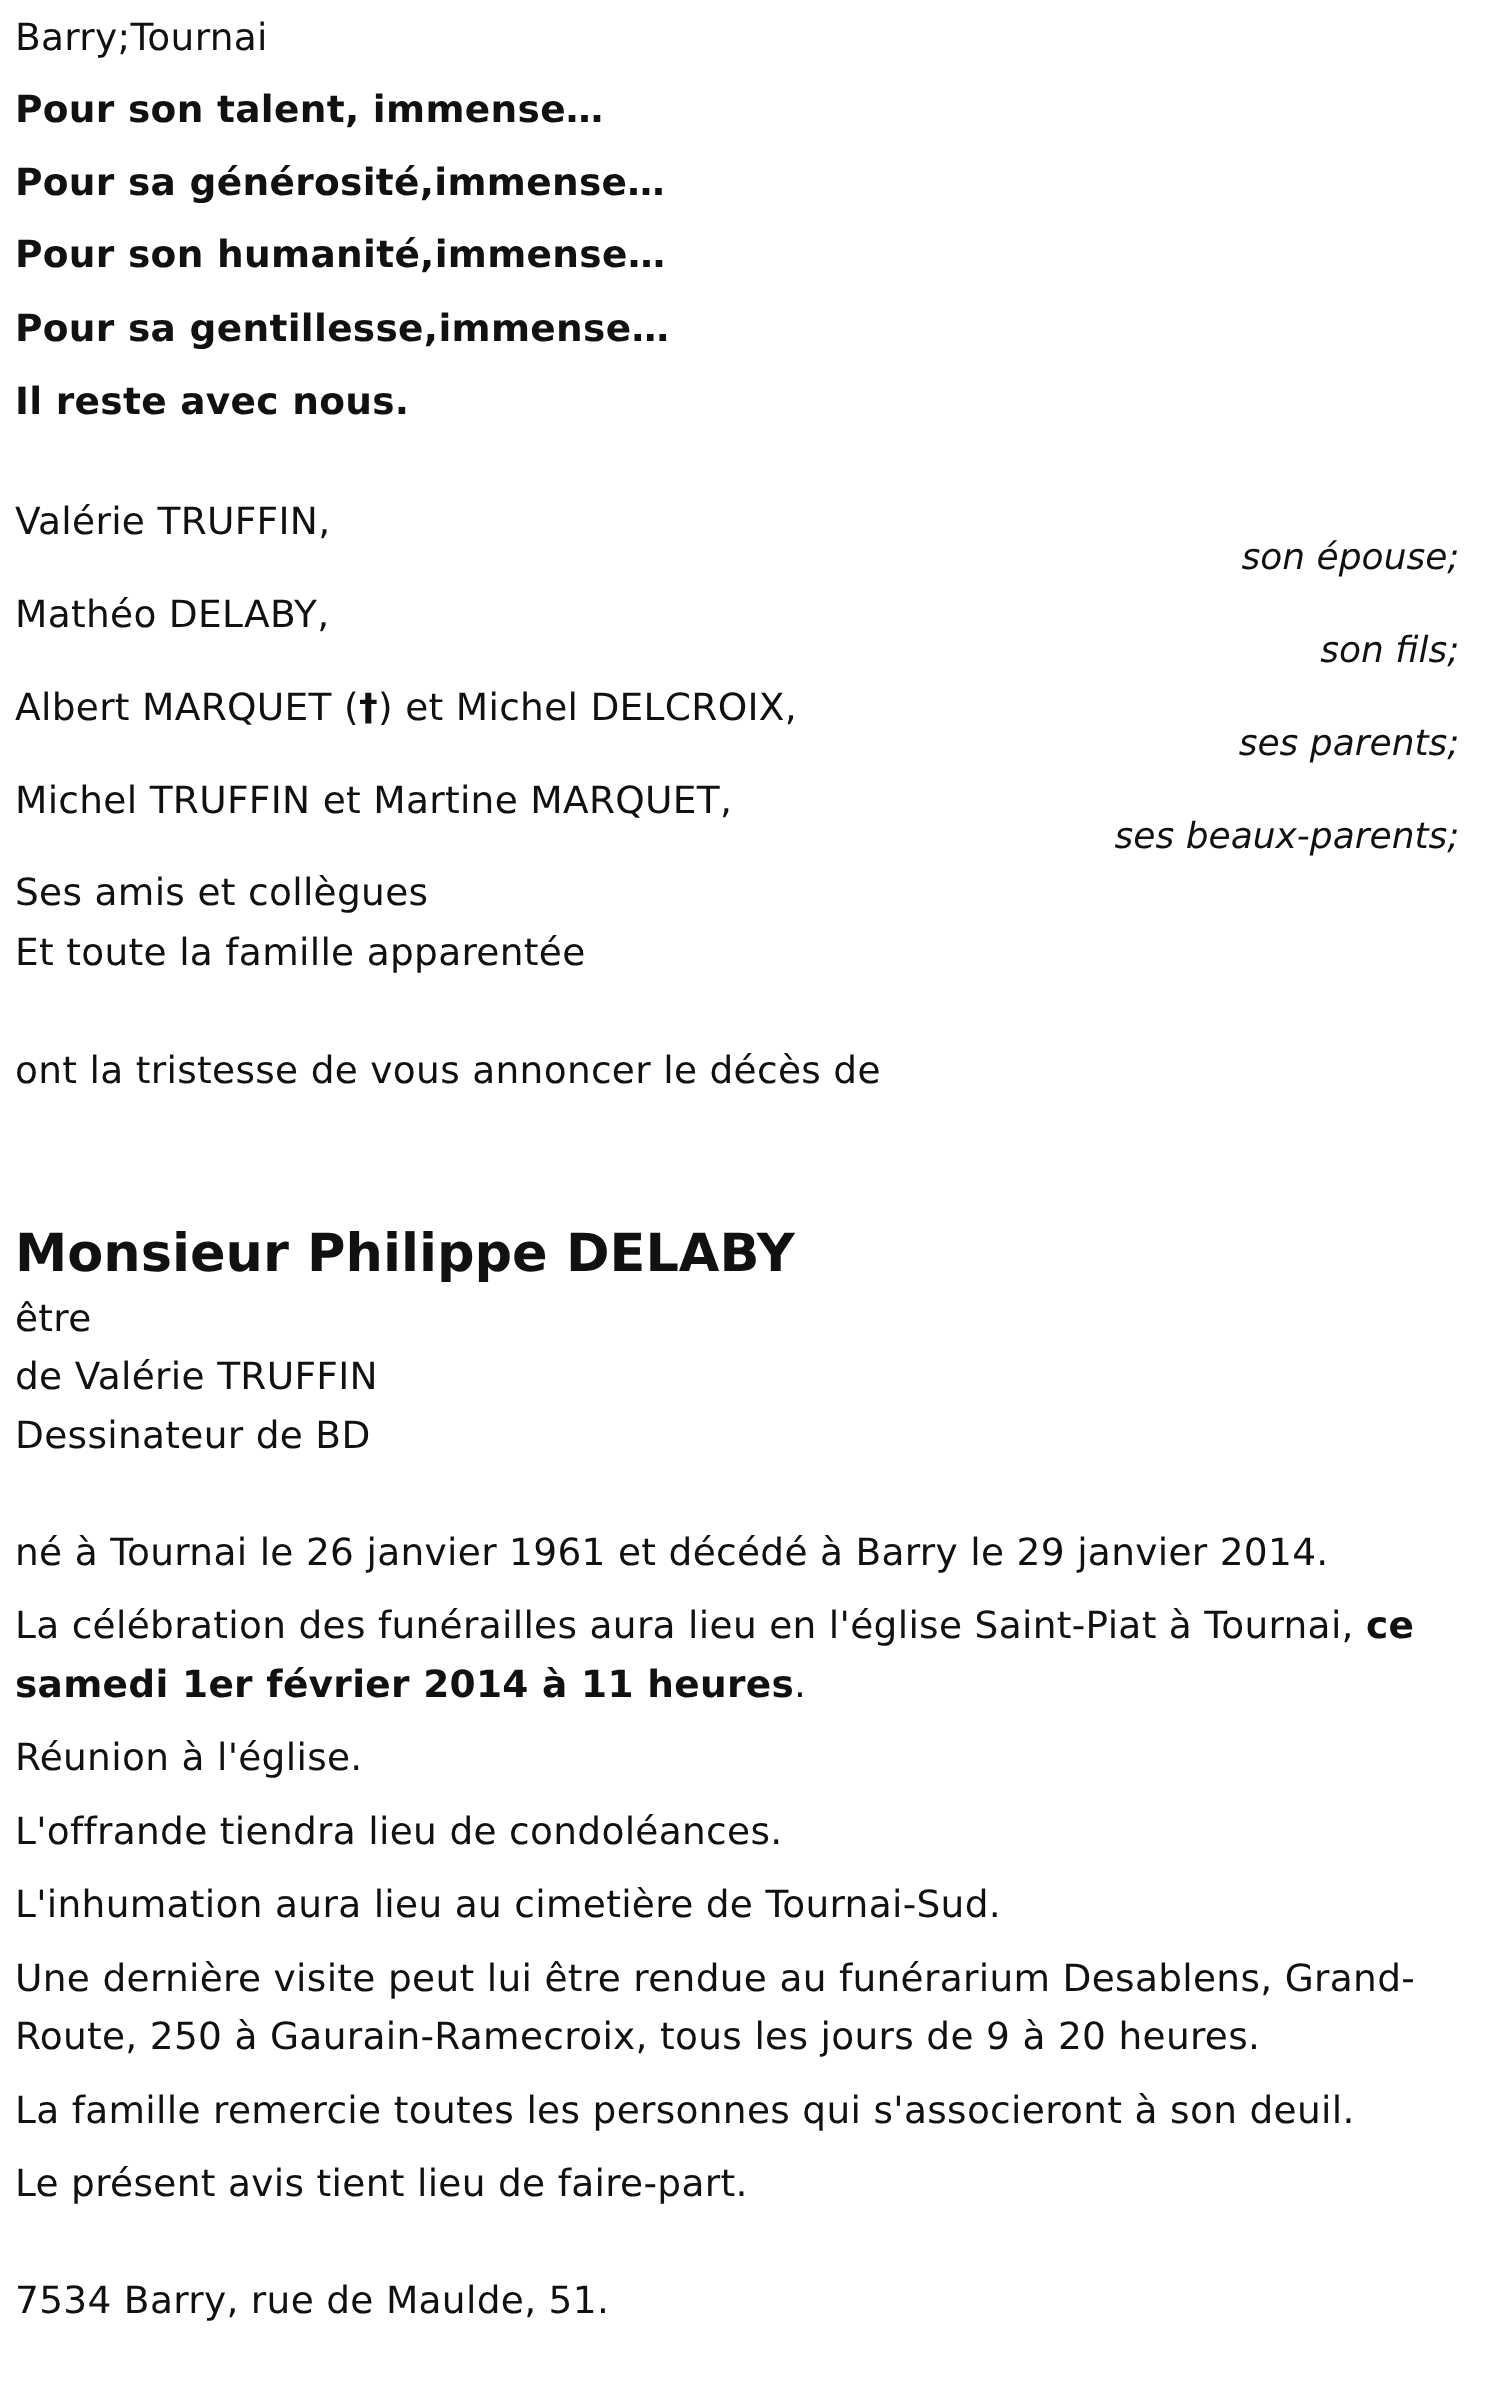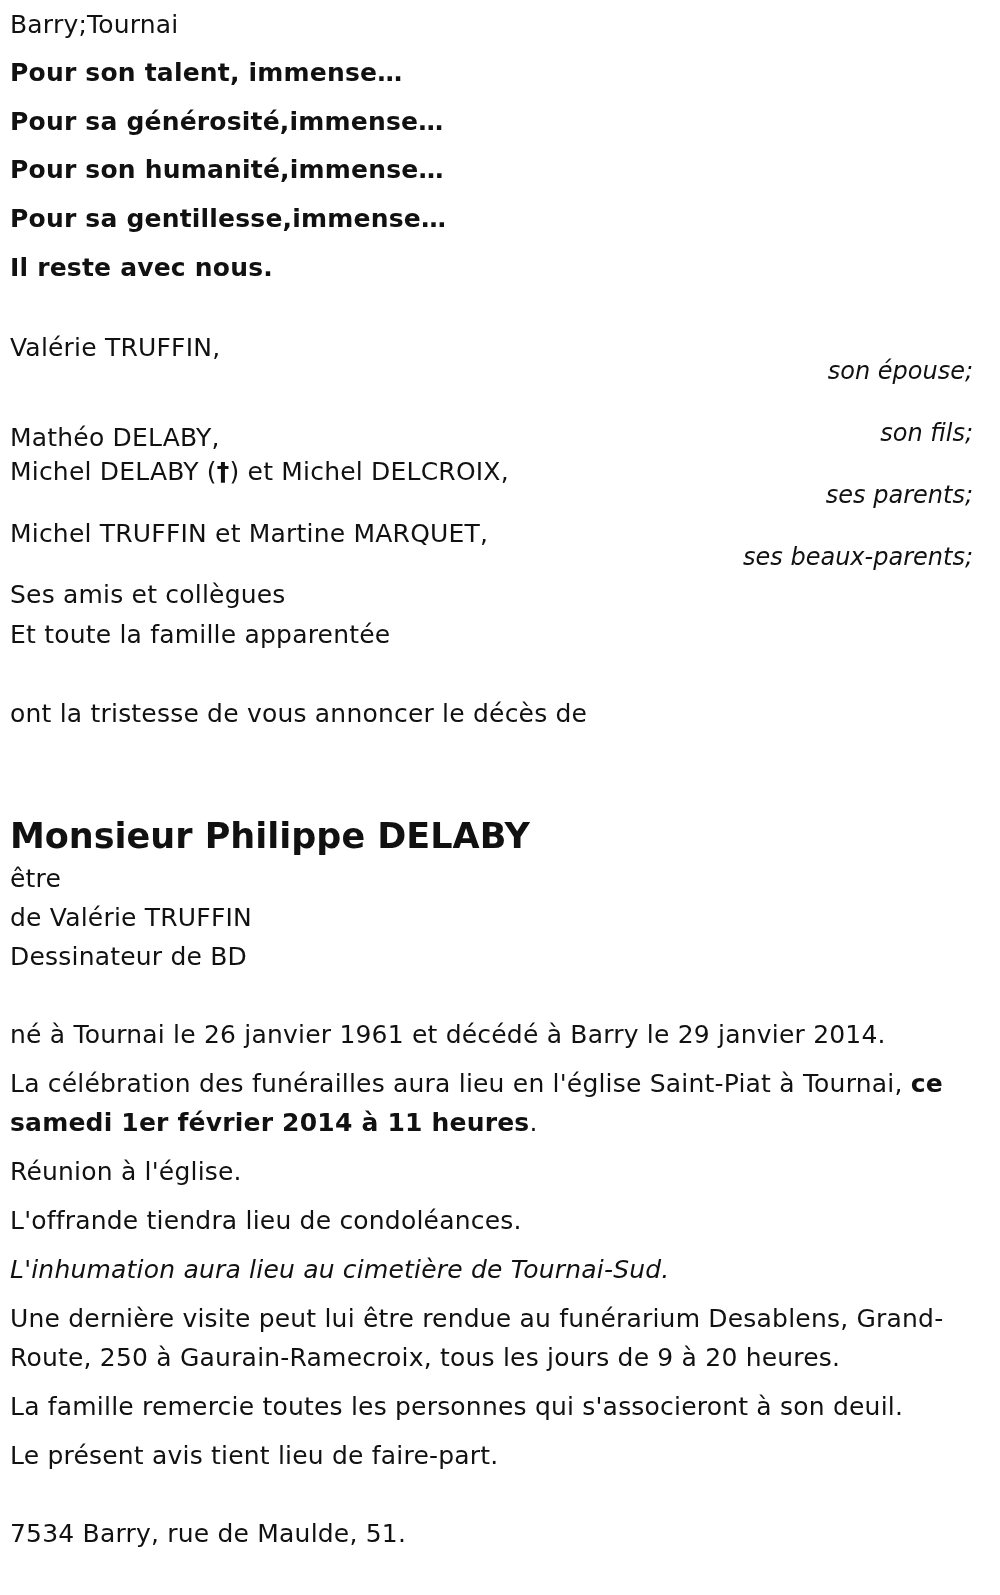--- a/index.html
+++ b/index.html
@@ -35,25 +35,25 @@
     <div class="line bold" style="top:107px;">Pour sa générosité,immense…</div>
     <div class="line bold" style="top:155px;">Pour son humanité,immense…</div>
     <div class="line bold" style="top:204px;">Pour sa gentillesse,immense…</div>
     <div class="line bold" style="top:253px;">Il reste avec nous.</div>
   </div>
 
   <div>
     <div class="line" style="top:333px;">Valérie TRUFFIN,</div>
     <div class="relation" style="top:356px;">son épouse;</div>
 
-    <div class="line" style="top:395px;margin-top:28px;">Mathéo DELABY,</div>
+    <div class="line" style="top:395px;">Mathéo DELABY,</div>
     <div class="relation" style="top:418px;">son fils;</div>
 
     <div class="line" style="top:457px;">
-      <span>Michel DELABY (</span><span style="font-weight:bold;">†</span><span>) et Michel DELCROIX,</span>
+      <span>Albert MARQUET (</span><span style="font-weight:bold;">†</span><span>) et Michel DELCROIX,</span>
     </div>
     <div class="relation" style="top:480px;">ses parents;</div>
 
     <div class="line" style="top:519px;">Michel TRUFFIN et Martine MARQUET,</div>
     <div class="relation" style="top:542px;">ses beaux-parents;</div>
 
     <div class="line" style="top:580px;">Ses amis et collègues</div>
     <div class="line" style="top:620px;">Et toute la famille apparentée</div>
   </div>
 
@@ -72,21 +72,21 @@
 
     <div class="line" style="top:1069px;">
       <span>La célébration des funérailles aura lieu en l'église Saint-Piat à Tournai, </span><span class="bold">ce</span>
     </div>
     <div class="line" style="top:1108px;">
       <span class="bold">samedi 1er février 2014 à 11 heures</span><span>.</span>
     </div>
 
     <div class="line" style="top:1157px;">Réunion à l'église.</div>
     <div class="line" style="top:1206px;">L'offrande tiendra lieu de condoléances.</div>
-    <div class="line" style="top:1255px;font-style:italic;">L'inhumation aura lieu au cimetière de Tournai-Sud.</div>
+    <div class="line" style="top:1255px;">L'inhumation aura lieu au cimetière de Tournai-Sud.</div>
 
     <div class="line" style="top:1304px;">Une dernière visite peut lui être rendue au funérarium Desablens, Grand-</div>
     <div class="line" style="top:1343px;">Route, 250 à Gaurain-Ramecroix, tous les jours de 9 à 20 heures.</div>
 
     <div class="line" style="top:1392px;">La famille remercie toutes les personnes qui s'associeront à son deuil.</div>
     <div class="line" style="top:1441px;">Le présent avis tient lieu de faire-part.</div>
   </div>
 
   <div class="line" style="top:1519px;">7534 Barry, rue de Maulde, 51.</div>
 

